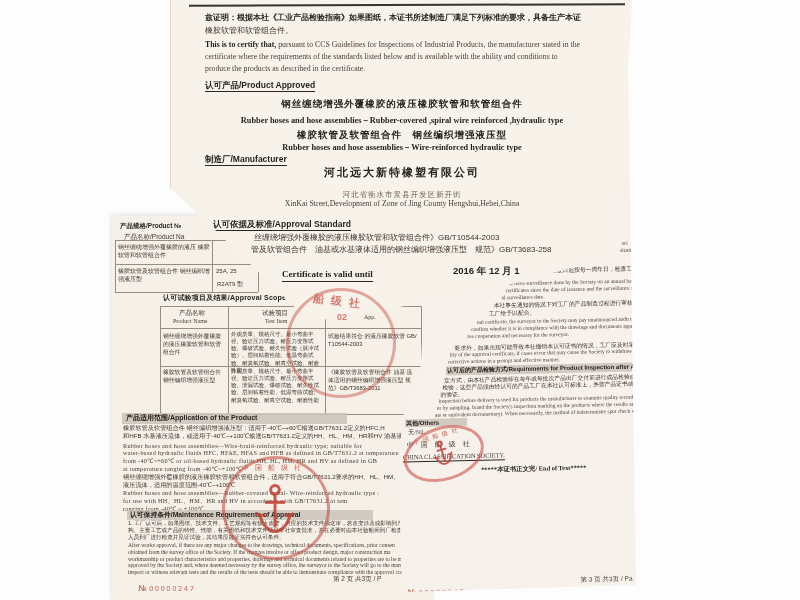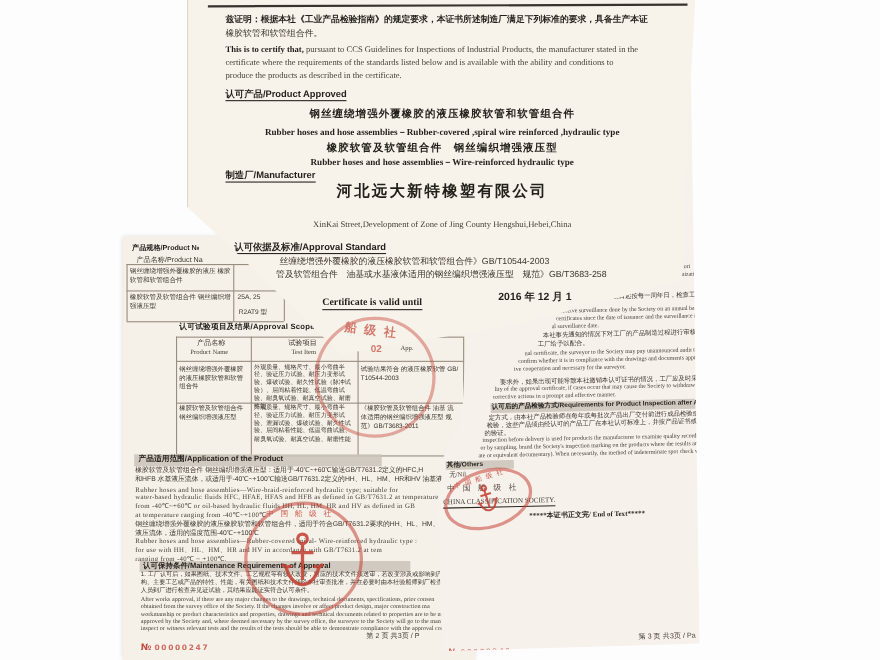--- a/index.html
+++ b/index.html
@@ -81,21 +81,21 @@
     <div class="ln cjk" style="left:16px;top:305px;font-size:5.6px;">1. 工厂认可后，如果图纸、技术文件、工艺规程等有较大改变，对应的技术文件须送审，若改变涉及或影响到产品的设计、</div>
     <div class="ln cjk" style="left:16px;top:312px;font-size:5.6px;">构、主要工艺或产品的特性、性能，有关图纸和技术文件须经本社审查批准，并在必要时由本社验船师到厂检查，</div>
     <div class="ln cjk" style="left:16px;top:319px;font-size:5.6px;">人员到厂进行检查并见证试验，其结果应能证实符合认可条件。</div>
     <div class="ln ser" style="left:16px;top:327px;font-size:5.6px;">After works approval, if there are any major changes to the drawings, technical documents, specifications, prior consen</div>
     <div class="ln ser" style="left:16px;top:334px;font-size:5.6px;">obtained from the survey office of the Society. If the changes involve or affect product design, major construction ma</div>
     <div class="ln ser" style="left:16px;top:341px;font-size:5.6px;">workmanship or product characteristics and properties, drawings and technical documents related to properties are to be ma</div>
     <div class="ln ser" style="left:16px;top:347px;font-size:5.6px;">approved by the Society and, where deemed necessary by the survey office, the surveyor to the Society will go to the man</div>
     <div class="ln ser" style="left:16px;top:354px;font-size:5.6px;">inspect or witness relevant tests and the results of the tests should be able to demonstrate compliance with the approval condi</div>
 
     <div class="ln cjk" style="left:221px;top:360px;font-size:6.5px;color:#474038;">第 2 页 共3页 / P</div>
-    <div class="ln red" style="left:16px;top:370px;font-size:8px;font-family:'DejaVu Sans',sans-serif;font-weight:bold;">
+    <div class="ln red" style="left:26px;top:370px;font-size:8px;font-family:'DejaVu Sans',sans-serif;">
       <span>№</span>
       <span style="font-size:6.8px;letter-spacing:1.5px;color:#cf6a5e;">00000247</span>
     </div>
   </div>
 
   <div class="paper" style="left:395px;top:40px;width:245px;height:560px;z-index:2;background:#f7f1ec;
               clip-path:polygon(233px 22px,241px 545px,7px 552px,3px 420px,9px 372px,25px 342px,29px 260px,197px 175px);">
     <div style="position:absolute;inset:0;transform:rotate(-1.2deg);">
       <div class="ln cjk" style="left:163px;top:190px;font-size:6px;">，书验或式，N</div>
       <div class="ln ser" style="left:158px;top:203px;font-size:5.4px;">nts, and shall be the same as the ori</div>
@@ -146,43 +146,44 @@
       </div>
     </div>
   </div>
 
   <div class="paper" style="left:170px;top:0;width:462px;height:330px;z-index:4;background:#f7f2ea;
               border-left:1px solid #ddd6cb;filter:drop-shadow(0 1px 3px rgba(0,0,0,.16));
               clip-path:polygon(0 0,462px 0,458px 70px,450px 255px,300px 295px,140px 322px,40px 225px,0 188px);">
     <div class="scanline" style="left:18px;top:4px;width:436px;height:2px;transform:rotate(-.2deg);"></div>
 
     <div class="ln cjk" style="left:34px;top:14px;font-size:8px;">
-      <span class="b">兹证明：根据本社《工业产品检验指南》的规定要求，本证书所述制造厂满足下列标准的要求，具备生产本证</span>
+      <span class="b">兹证明：根据本社《工业产品检验指南》如果图纸，本证书所述制造厂满足下列标准的要求，具备生产本证</span>
     </div>
     <div class="ln cjk" style="left:34px;top:27px;font-size:8px;">橡胶软管和软管组合件。</div>
     <div class="ln ser" style="left:34px;top:41px;font-size:7.8px;">
       <span class="b">This is to certify that,</span><span> pursuant to CCS Guidelines for Inspections of Industrial Products, the manufacturer stated in the</span>
     </div>
     <div class="ln ser" style="left:34px;top:53px;font-size:7.8px;">certificate where the requirements of the standards listed below and is available with the ability and conditions to</div>
     <div class="ln ser" style="left:34px;top:65px;font-size:7.8px;text-align:right;">produce the products as described in the certificate.</div>
 
     <div class="ln cjk b u" style="left:34px;top:81px;font-size:8.5px;">认可产品/Product Approved</div>
     <div class="ln cjk b ctr" style="top:99px;font-size:9.5px;letter-spacing:1px;">钢丝缠绕增强外覆橡胶的液压橡胶软管和软管组合件</div>
     <div class="ln ser b ctr" style="top:116px;font-size:8.3px;">Rubber hoses and hose assemblies－Rubber-covered ,spiral wire reinforced ,hydraulic type</div>
     <div class="ln cjk b ctr" style="top:130px;font-size:9.5px;letter-spacing:1px;">橡胶软管及软管组合件　钢丝编织增强液压型</div>
     <div class="ln ser b ctr" style="top:143px;font-size:8.3px;">Rubber hoses and hose assemblies－Wire-reinforced hydraulic type</div>
 
     <div class="ln cjk b u" style="left:34px;top:155px;font-size:8.5px;">制造厂/Manufacturer</div>
-    <div class="ln cjk b ctr" style="top:166px;font-size:14px;letter-spacing:2px;">河北远大新特橡塑有限公司</div>
+    <div class="ln cjk b ctr" style="top:166px;font-size:11px;letter-spacing:2px;">河北远大新特橡塑有限公司</div>
+    <div class="ln cjk ctr" style="top:191px;font-size:7.5px;color:#6b6157;letter-spacing:1px;">河北省衡水市景县开发区新开街</div>
     <div class="ln ser ctr" style="top:200px;font-size:7.8px;">XinKai Street,Development of Zone of Jing County Hengshui,Hebei,China</div>
 
     <div class="ln cjk b u" style="left:42px;top:220px;font-size:8.5px;">认可依据及标准/Approval Standard</div>
     <div class="ln cjk" style="left:83px;top:234px;font-size:8px;">丝缠绕增强外覆橡胶的液压橡胶软管和软管组合件》GB/T10544-2003</div>
     <div class="ln cjk" style="left:80px;top:246px;font-size:8px;">管及软管组合件　油基或水基液体适用的钢丝编织增强液压型　规范》GB/T3683-258</div>
-    <div class="ln ser b u" style="left:122px;top:270px;font-size:9px;">Certificate is valid until</div>
+    <div class="ln ser b u" style="left:111px;top:270px;font-size:9px;">Certificate is valid until</div>
     <div class="ln cjk b" style="left:282px;top:266px;font-size:9.5px;">2016 年 12 月 1</div>
   </div>
 
   <div class="stamp" style="left:286px;top:288px;width:104px;height:104px;z-index:5;opacity:.68;">
     <span class="ln" style="left:24px;top:4px;font-size:11px;font-weight:bold;color:#c23e30;letter-spacing:7px;transform:rotate(7deg);">船级社</span>
     <span class="ln" style="left:48px;top:22px;font-size:9px;font-weight:bold;color:#c23e30;text-align:right;">02</span>
   </div>
 
   <div class="stamp" style="left:222px;top:456px;width:102px;height:98px;z-index:5;opacity:.85;">
     <span class="ln" style="left:17px;top:5px;font-size:7px;color:#c23e30;letter-spacing:6px;">中国船级社</span>

